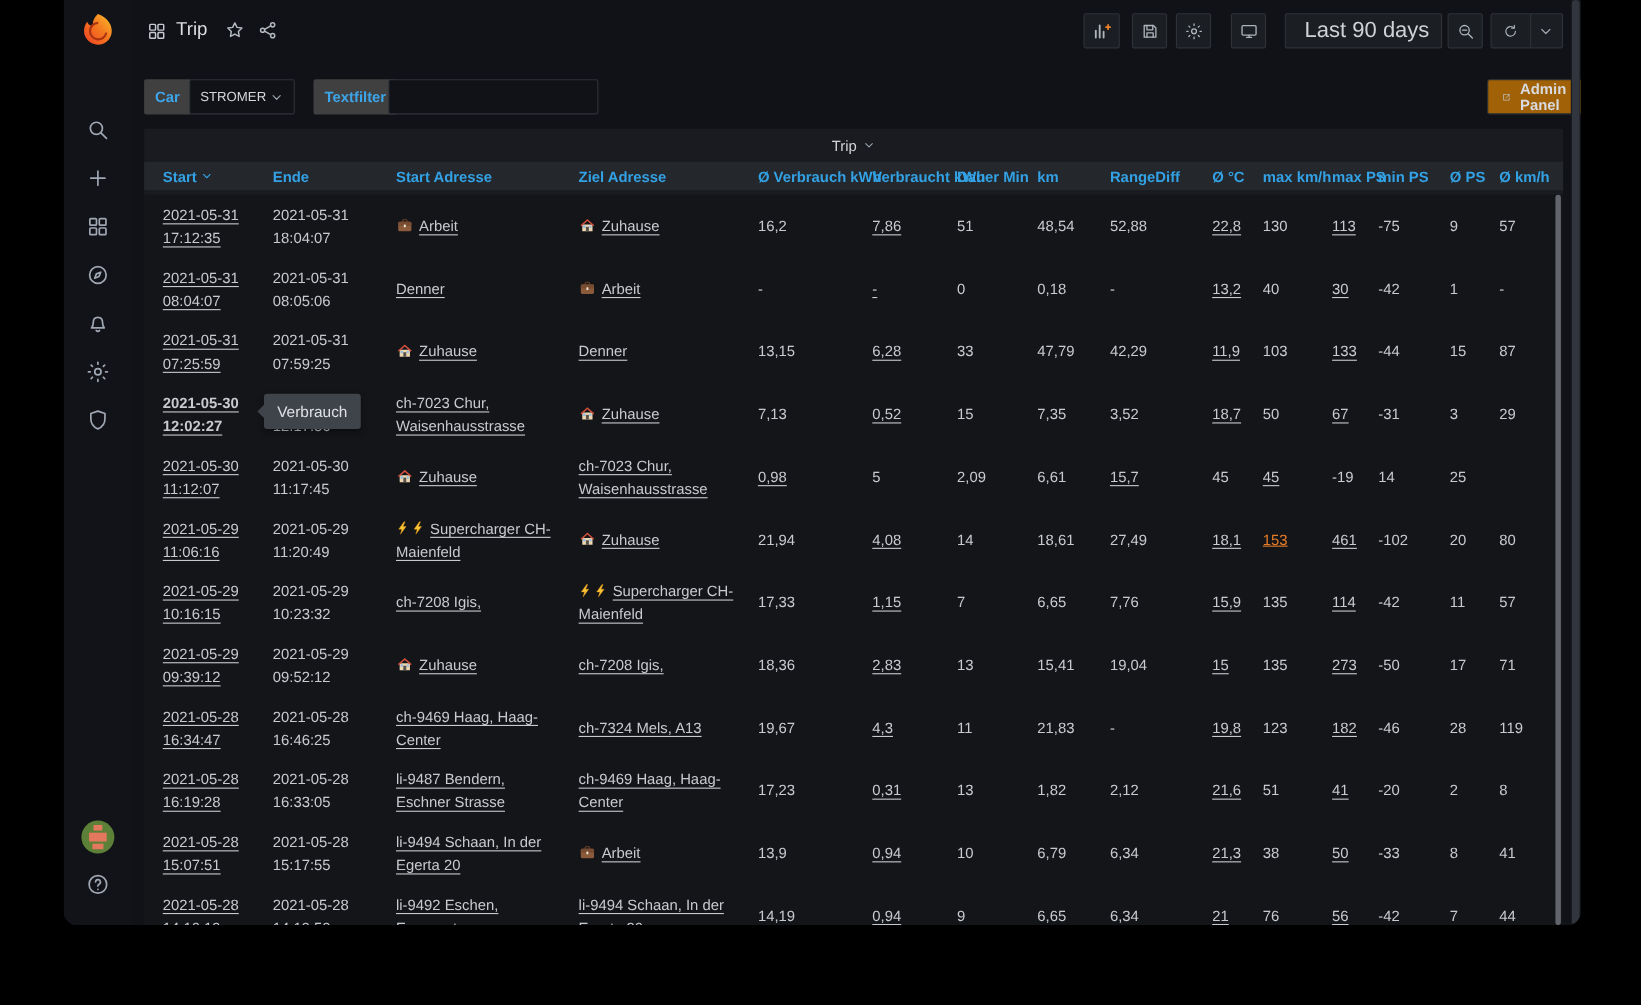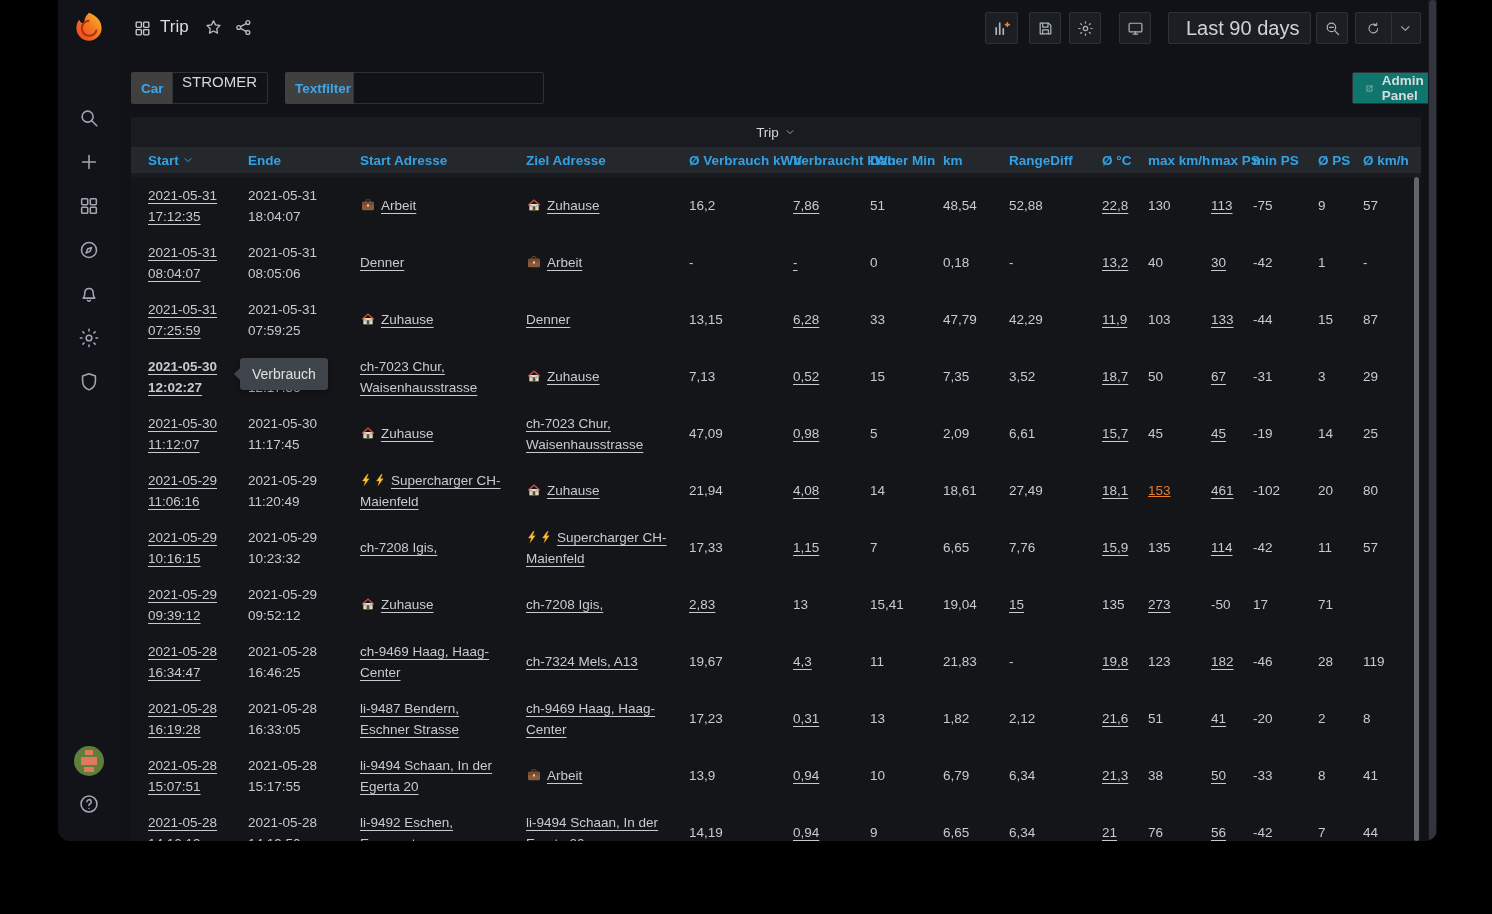--- a/index.html
+++ b/index.html
@@ -27,25 +27,25 @@
     border:1px solid #2e3238;border-radius:2px;display:flex;align-items:center;justify-content:center;
     color:#aeb4bc;gap:7px;}
   .tbtn .sicon{width:17px;height:17px;}
   .tp-label{font-size:20px;color:#d0d2d6;white-space:nowrap;}
   .caret{width:13px;height:13px;color:#9aa0a8;}
   .seg-divider{width:1px;height:100%;background:#2e3238;}
   
   .chip{position:absolute;top:72px;height:32px;background:#404040;border-radius:2px;
     display:flex;align-items:center;padding:0 10px;font-size:13.5px;font-weight:700;color:#3da6ea;box-sizing:border-box;}
   .select{position:absolute;top:72px;height:32px;box-sizing:border-box;border:1px solid #2e3238;background:#111217;
-    border-radius:2px;display:flex;align-items:flex-start;justify-content:space-between;padding:0 9px;
-    font-size:15px;color:#d5d7db;}
+    border-radius:2px;display:flex;align-items:center;justify-content:space-between;padding:0 9px;
+    font-size:12px;color:#d5d7db;}
   .tf-input{position:absolute;top:72px;height:32px;box-sizing:border-box;border:1px solid #2e3238;
     background:#111217;border-radius:2px;color:#d5d7db;font-size:13.5px;padding:0 8px;outline:none;}
-  .admin-btn{position:absolute;top:72px;height:32px;background:#0f766e;border:1px solid #2e3238;
+  .admin-btn{position:absolute;top:72px;height:32px;background:#a16207;border:1px solid #2e3238;
     border-radius:2px;display:flex;align-items:center;gap:8px;padding:0 12px;box-sizing:border-box;
     font-size:13.5px;font-weight:700;color:#d8dadf;margin-left:38px;}
   .admin-btn .sicon{width:15px;height:15px;color:#c3c7cd;}
   
   .panel{position:absolute;left:73px;top:117px;width:1290px;height:724px;background:#191b20;}
   .panel-title{position:absolute;top:0;left:0;right:0;height:30px;display:flex;align-items:center;
     justify-content:center;gap:5px;color:#d2d4d8;font-size:13.5px;font-weight:500;}
   .panel-title .caret{width:12px;height:12px;}
   .t-grid{display:grid;grid-template-columns:100px 112px 166px 163px 104px 77px 73px 66px 93px 46px 63px 42px 65px 45px auto;
     padding-left:17px;box-sizing:border-box;}
@@ -583,23 +583,20 @@
                   <path d="M2.6 11.6L12 3.2l9.4 8.4-1.4 1.5L12 6 4 13.1z" fill="#cd4f3c"></path>
                   <rect x="10" y="13.8" width="4" height="6.2" fill="#55514b"></rect>
                   <rect x="6.3" y="12" width="3.2" height="3.2" fill="#8fb9e6"></rect>
                   <rect x="14.8" y="12" width="2.6" height="3.2" fill="#8fb9e6"></rect>
                 </svg></span>Zuhause</span>
           </div>
           <div class="td addr">
             <span class="alink">ch-7023 Chur, Waisenhausstrasse</span>
           </div>
           <div class="td">
-            <span>47,09</span>
-          </div>
-          <div class="td">
             <span class="link">0,98</span>
           </div>
           <div class="td">
             <span>5</span>
           </div>
           <div class="td">
             <span>2,09</span>
           </div>
           <div class="td">
             <span>6,61</span>
@@ -760,20 +757,23 @@
             <span class="alink"><span class="a-ico"><svg viewBox="0 0 24 24">
                   <path d="M5 10.5V20h14v-9.5z" fill="#eed7b0"></path>
                   <path d="M2.6 11.6L12 3.2l9.4 8.4-1.4 1.5L12 6 4 13.1z" fill="#cd4f3c"></path>
                   <rect x="10" y="13.8" width="4" height="6.2" fill="#55514b"></rect>
                   <rect x="6.3" y="12" width="3.2" height="3.2" fill="#8fb9e6"></rect>
                   <rect x="14.8" y="12" width="2.6" height="3.2" fill="#8fb9e6"></rect>
                 </svg></span>Zuhause</span>
           </div>
           <div class="td addr">
             <span class="alink">ch-7208 Igis,</span>
+          </div>
+          <div class="td">
+            <span>18,36</span>
           </div>
           <div class="td">
             <span class="link">2,83</span>
           </div>
           <div class="td">
             <span>13</span>
           </div>
           <div class="td">
             <span>15,41</span>
           </div>

